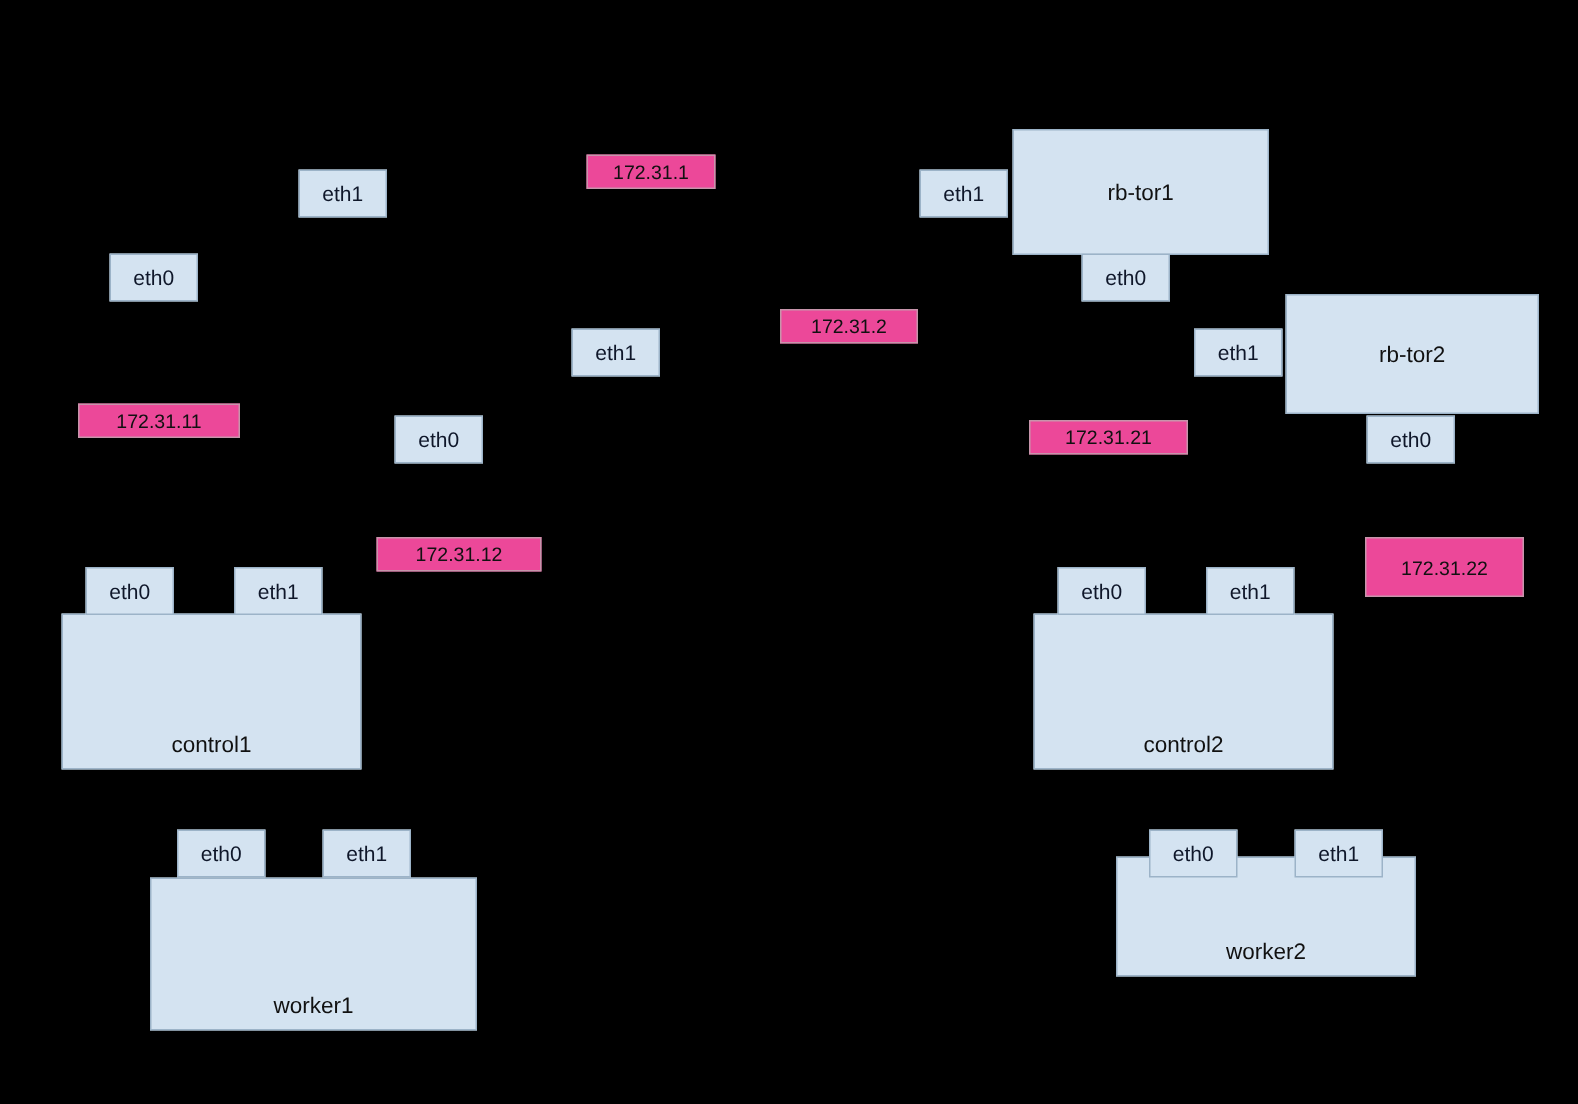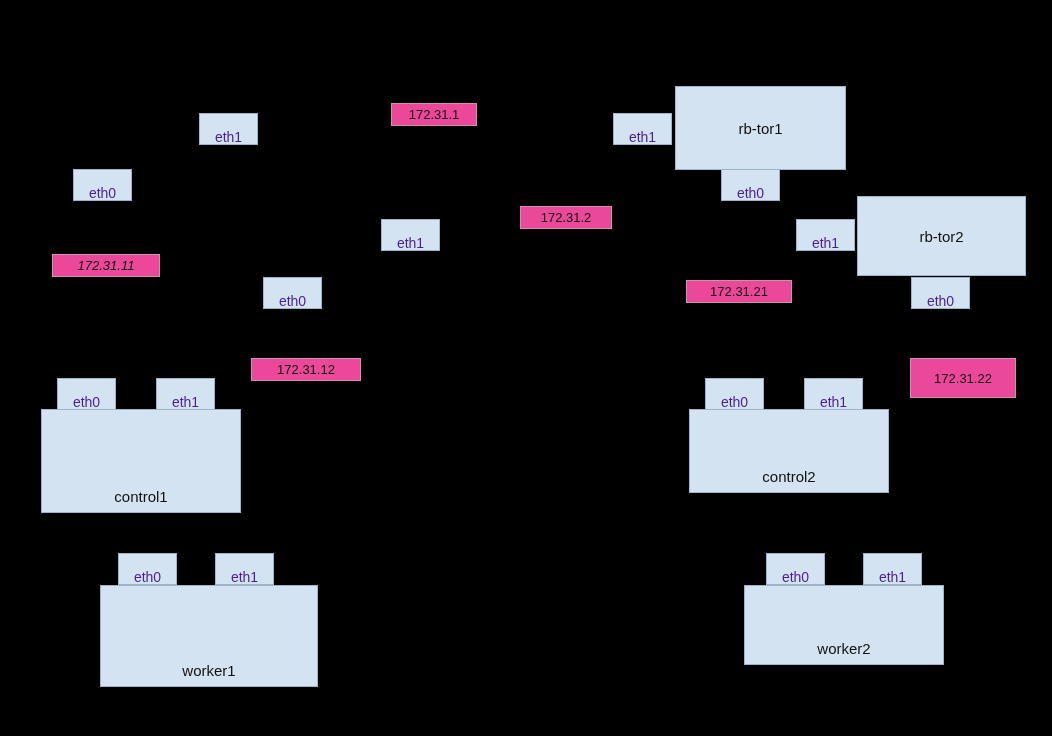--- a/index.html
+++ b/index.html
@@ -35,23 +35,23 @@
     align-items: flex-end;
     padding-bottom: 8px;
   }
   
   .iface {
     position: absolute;
     box-sizing: border-box;
     background: #d4e3f1;
     border: 1px solid #9cb3c8;
     display: flex;
-    align-items: flex-end;
+    align-items: center;
     justify-content: center;
-    color: #4c1d95;
+    color: #0f172a;
     font-size: 14px;
     line-height: 1;
     z-index: 3;
   }
   
   .iplabel {
     position: absolute;
     box-sizing: border-box;
     background: #ec4899;
     border: 1px solid #c795ab;
@@ -70,27 +70,27 @@
 <div id="canvas">
     <div class="node" style="left: 675px; top: 86px; width: 171px; height: 84px;">
       <span>rb-tor1</span>
     </div>
     <div class="node" style="left: 857px; top: 196px; width: 169px; height: 80px;">
       <span>rb-tor2</span>
     </div>
     <div class="node label-low" style="left: 41px; top: 409px; width: 200px; height: 104px;">
       <span>control1</span>
     </div>
-    <div class="node label-low" style="left: 689px; top: 409px; width: 200px; height: 84px;">
+    <div class="node label-low" style="left: 689px; top: 409px; width: 200px; height: 104px;">
       <span>control2</span>
     </div>
     <div class="node label-low" style="left: 100px; top: 585px; width: 218px; height: 102px;">
       <span>worker1</span>
     </div>
-    <div class="node label-low" style="left: 744px; top: 585px; width: 200px; height: 80px;">
+    <div class="node label-low" style="left: 744px; top: 571px; width: 200px; height: 80px;">
       <span>worker2</span>
     </div>
     <div class="iface" style="left: 199px; top: 113px; width: 59px; height: 32px;">
       <span>eth1</span>
     </div>
     <div class="iface" style="left: 73px; top: 169px; width: 59px; height: 32px;">
       <span>eth0</span>
     </div>
     <div class="iface" style="left: 381px; top: 219px; width: 59px; height: 32px;">
       <span>eth1</span>
@@ -133,21 +133,21 @@
     </div>
     <div class="iface" style="left: 863px; top: 553px; width: 59px; height: 32px;">
       <span>eth1</span>
     </div>
     <div class="iplabel" style="left: 391px; top: 103px; width: 86px; height: 23px;">
       <span>172.31.1</span>
     </div>
     <div class="iplabel" style="left: 520px; top: 206px; width: 92px; height: 23px;">
       <span>172.31.2</span>
     </div>
-    <div class="iplabel" style="left: 52px; top: 254px; width: 108px; height: 23px; font-style: italic;">
+    <div class="iplabel" style="left: 52px; top: 269px; width: 108px; height: 23px;">
       <span>172.31.11</span>
     </div>
     <div class="iplabel" style="left: 251px; top: 358px; width: 110px; height: 23px;">
       <span>172.31.12</span>
     </div>
     <div class="iplabel" style="left: 686px; top: 280px; width: 106px; height: 23px;">
       <span>172.31.21</span>
     </div>
     <div class="iplabel" style="left: 910px; top: 358px; width: 106px; height: 40px;">
       <span>172.31.22</span>

